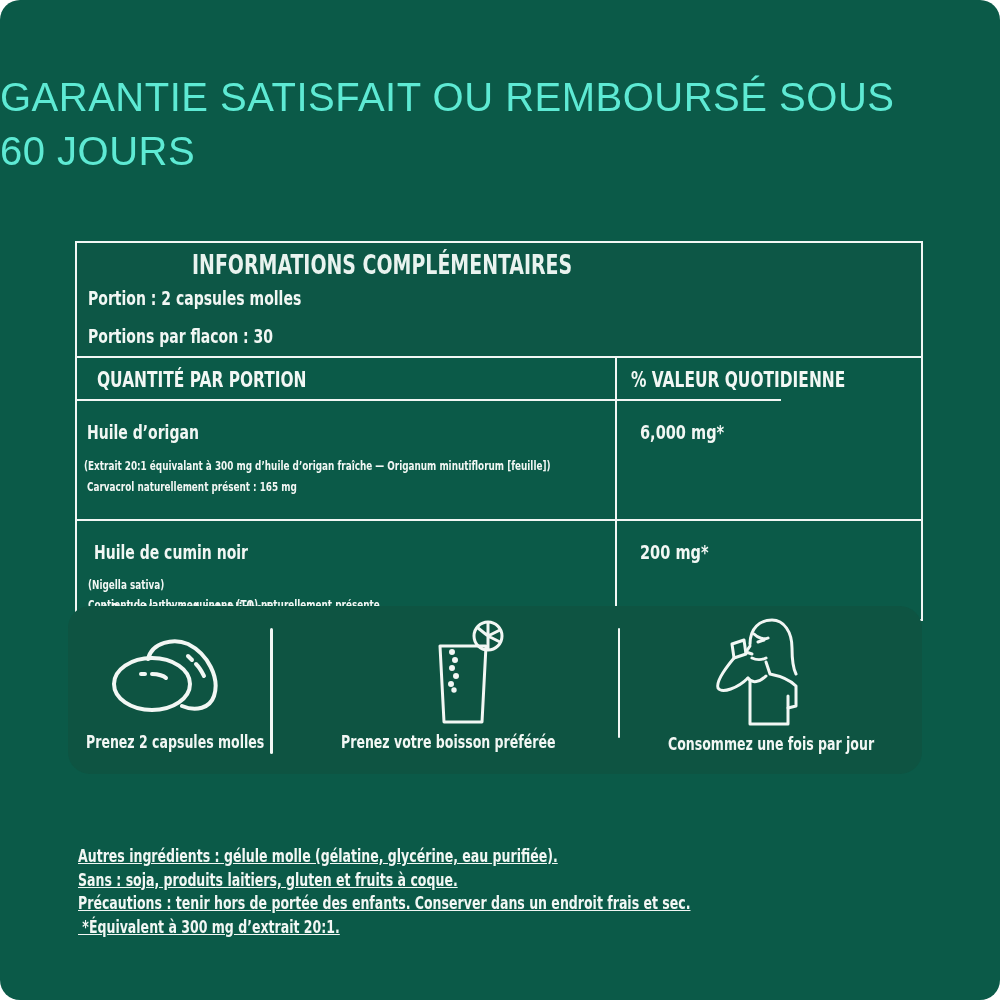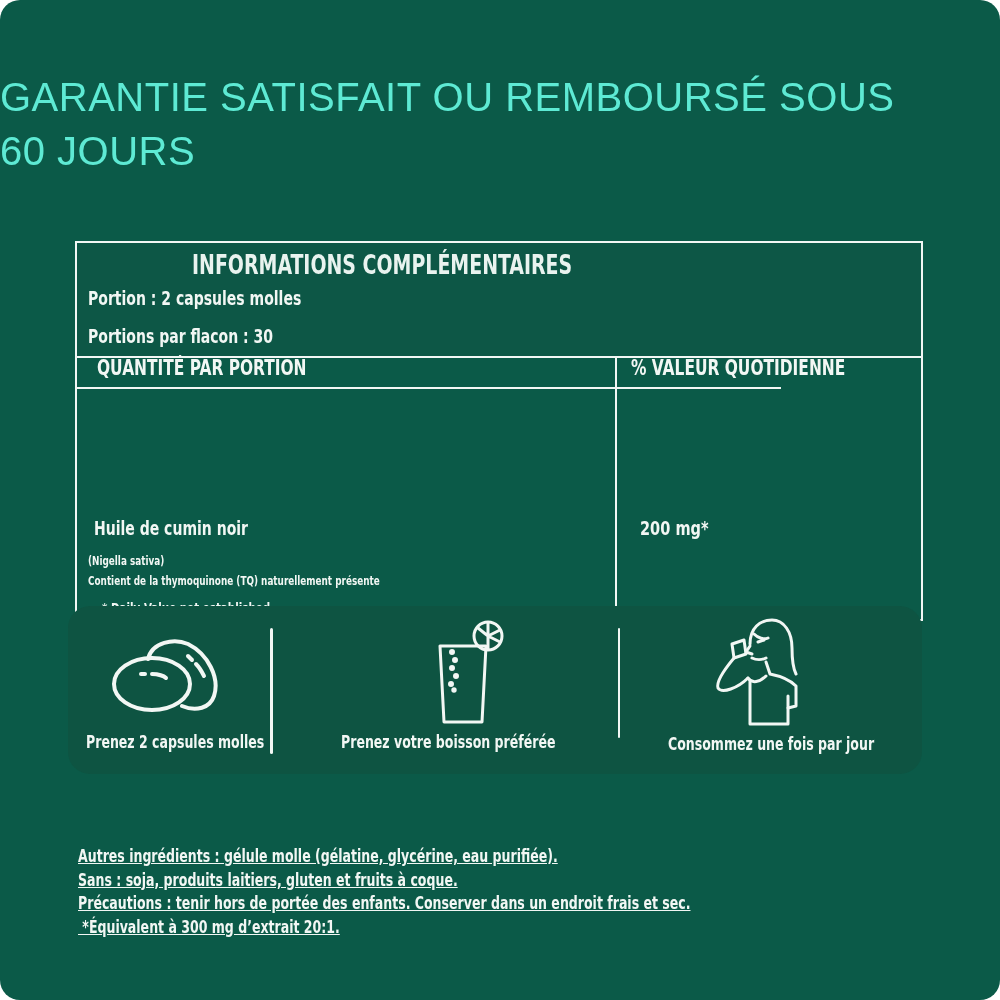--- a/index.html
+++ b/index.html
@@ -14,26 +14,26 @@
     position:absolute; left:0; top:70px; width:1000px; text-align:left;
     font-size:40px; line-height:54px; color:#5eead4; letter-spacing:0.5px;
   }
   .table {
     position:absolute; left:75px; top:199px; width:848px; height:380px;
     border:2px solid #f2f7f4; box-sizing:border-box;margin-top:42px;
   }
   .info-block { position:absolute; left:0; top:0; width:844px; height:113px; border-bottom:2px solid #f2f7f4; background:#0d5746; }
   .info-title { position:absolute; left:115px; top:6px; font-size:27px; font-weight:bold; transform:scaleX(0.78); transform-origin:left center; white-space:nowrap; color:#e9f3ef; }
   .info-line { position:absolute; left:11px; font-size:19px; font-weight:bold; transform:scaleX(0.82); transform-origin:left center; white-space:nowrap; }
-  .hdr-row { position:absolute; left:0; top:100px; width:704px; height:44px; border-bottom:2px solid #f2f7f4; }
+  .hdr-row { position:absolute; left:0; top:112px; width:704px; height:44px; border-bottom:2px solid #f2f7f4; }
   .hdr-cell { position:absolute; top:12px; font-size:22px; font-weight:bold; transform:scaleX(0.78); transform-origin:left center; white-space:nowrap; }
   .vline { position:absolute; left:538px; top:114px; width:2px; height:262px; background:#f2f7f4; }
   .row { position:absolute; left:0; width:844px; }
   .row1 { top:160px; height:116px; border-bottom:2px solid #f2f7f4; }
-  .row2 { top:262px; height:98px; }
+  .row2 { top:286px; height:98px; }
   .ing-name { position:absolute; font-size:19px; font-weight:bold; transform:scaleX(0.82); transform-origin:left center; white-space:nowrap; }
   .ing-sub { position:absolute; font-size:12px; font-weight:bold; transform:scaleX(0.82); transform-origin:left center; white-space:nowrap; }
   .ing-val { position:absolute; left:563px; font-size:19px; font-weight:bold; transform:scaleX(0.85); transform-origin:left center; white-space:nowrap; }
   .footnote { position:absolute; left:102px; top:600px; font-size:14px; font-weight:bold; transform:scaleX(0.82); transform-origin:left center; white-space:nowrap; }
   .steps {
     position:absolute; left:68px; top:606px; width:854px; height:168px;
     background:#0e5442; border-radius:22px;
   }
   .step-icon { position:absolute; }
   .step-label { position:absolute; font-size:17px; font-weight:bold; transform:scaleX(0.82); transform-origin:left center; white-space:nowrap; }
@@ -61,20 +61,26 @@
       <div class="info-line cond" style="top:82px;">Portions par flacon : 30</div>
     </div>
 
     <div class="hdr-row">
       <div class="hdr-cell cond" style="left:20px;">QUANTITÉ PAR PORTION</div>
       <div class="hdr-cell cond" style="left:554px;">% VALEUR QUOTIDIENNE</div>
     </div>
 
     <div class="vline"></div>
 
+    <div class="row row1">
+      <div class="ing-name cond" style="left:10px; top:18px;">Huile d’origan</div>
+      <div class="ing-sub cond" style="left:7px; top:56px;">(Extrait 20:1 équivalant à 300 mg d’huile d’origan fraîche — Origanum minutiflorum [feuille])</div>
+      <div class="ing-sub cond" style="left:10px; top:77px;">Carvacrol naturellement présent : 165 mg</div>
+      <div class="ing-val cond" style="top:18px;">6,000 mg*</div>
+    </div>
 
     <div class="row row2">
       <div class="ing-name cond" style="left:17px; top:12px;">Huile de cumin noir</div>
       <div class="ing-sub cond" style="left:11px; top:49px;">(Nigella sativa)</div>
       <div class="ing-sub cond" style="left:11px; top:69px;">Contient de la thymoquinone (TQ) naturellement présente</div>
       <div class="ing-val cond" style="top:12px;">200 mg*</div>
     </div>
   </div>
 
   <div class="footnote cond">* Daily Value not established.</div>

